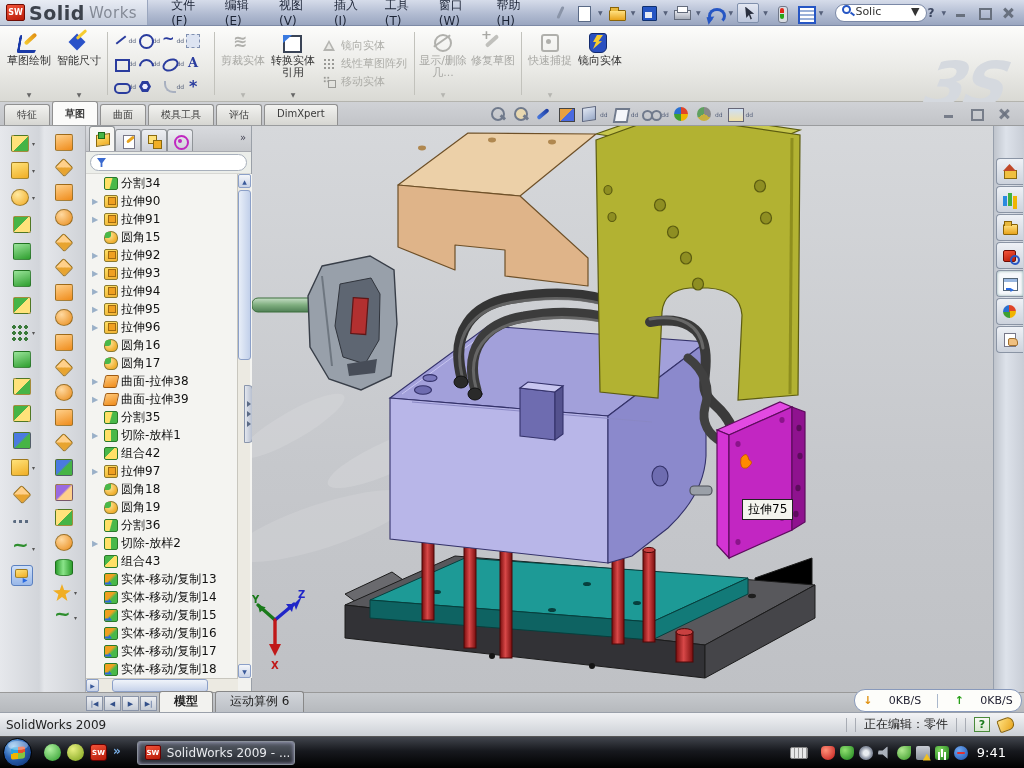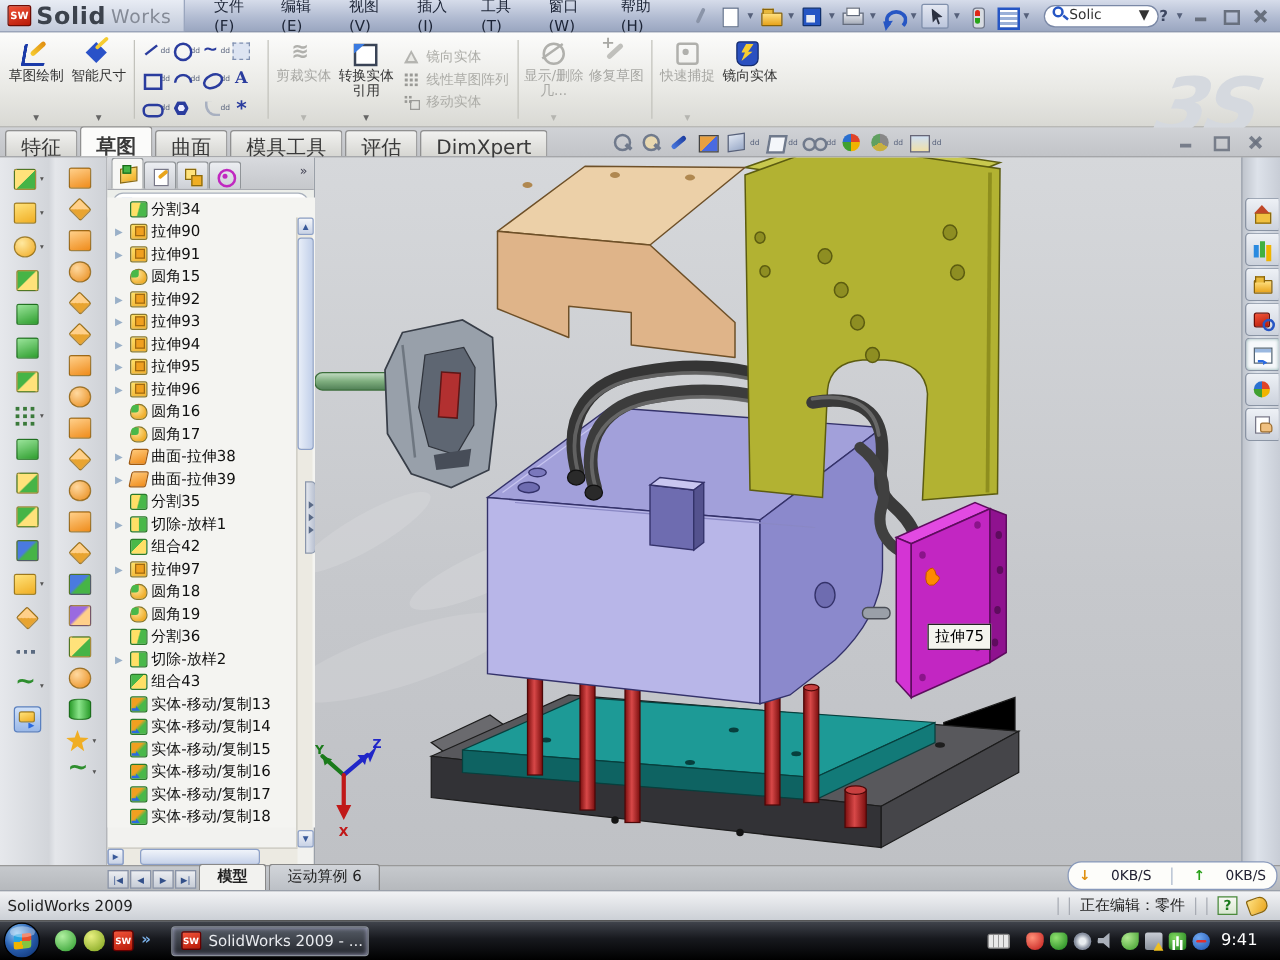--- a/index.html
+++ b/index.html
@@ -98,21 +98,21 @@
   .st-mirror::after{content:"";position:absolute;left:4px;top:4px;width:6px;height:6px;background:#e9e9e5;clip-path:polygon(50% 0,100% 100%,0 100%)}
   .st-pattern::before{content:"";position:absolute;inset:1px;background-image:radial-gradient(#9a9a96 1.3px,transparent 1.5px);background-size:4px 4px}
   .st-move::before{content:"";position:absolute;left:1px;top:1px;width:7px;height:7px;background-image:radial-gradient(#9a9a96 1.2px,transparent 1.4px);background-size:3.5px 3.5px}
   .st-move::after{content:"";position:absolute;right:0;bottom:0;width:6px;height:6px;border:1.5px solid #9a9a96}
   .stlabel{font-size:11px;color:#adada8;white-space:nowrap}
   #watermark{position:absolute;right:18px;top:22px;font-size:62px;font-style:italic;font-weight:bold;color:#d5d9df;transform:skewX(-12deg);letter-spacing:-4px;pointer-events:none}
 
   
   #tabrow{left:0;top:102px;width:1024px;height:24px;background:linear-gradient(180deg,#d0d2d6,#c2c4c8);border-bottom:1px solid #9a9c9e;position:absolute}
   #ribbon-tabs{display:flex;gap:2px;padding-left:4px;height:100%;align-items:flex-end}
-  .rtab{font-size:16px;color:#3a3a3a;background:linear-gradient(180deg,#f2f2f0,#d6d6d2);border:1px solid #909090;border-bottom:none;border-radius:3px 3px 0 0;padding:3px 12px 2px;height:21px}
+  .rtab{font-size:10px;color:#3a3a3a;background:linear-gradient(180deg,#f2f2f0,#d6d6d2);border:1px solid #909090;border-bottom:none;border-radius:3px 3px 0 0;padding:3px 12px 2px;height:21px}
   .rtab.active{background:#fbfbfa;height:24px;padding-top:5px;font-weight:bold}
   
   #headsup{position:absolute;left:488px;top:3px;display:flex;align-items:center;gap:2px}
   .huc{display:flex;align-items:center}
   .hu{width:19px;height:18px;position:relative;display:inline-block}
   .hu::before,.hu::after{content:"";position:absolute}
   .hu-zoomfit::before{left:3px;top:2px;width:10px;height:10px;border:2px solid #707a8c;border-radius:50%}
   .hu-zoomfit::after{left:12px;top:11px;width:6px;height:2.5px;background:#707a8c;transform:rotate(42deg)}
   .hu-zoomarea::before{left:3px;top:2px;width:10px;height:10px;border:2px solid #707a8c;border-radius:50%;background:#e8d8b0}
   .hu-zoomarea::after{left:12px;top:11px;width:6px;height:2.5px;background:#707a8c;transform:rotate(42deg)}
@@ -166,21 +166,21 @@
   .mt-feature::after{left:3px;top:0;width:5px;height:5px;background:#46b446;border:1px solid #1a6a1a}
   .mt-prop::before{left:2px;top:1px;width:10px;height:12px;background:#fff;border:1px solid #778}
   .mt-prop::after{left:5px;top:4px;width:9px;height:3px;background:#e8a41c;border-radius:2px;transform:rotate(-40deg)}
   .mt-config::before{left:1px;top:1px;width:7px;height:7px;background:#ffe27a;border:1px solid #8a6a10}
   .mt-config::after{left:6px;top:6px;width:7px;height:7px;background:#f0ae24;border:1px solid #8a6a10}
   .mt-dimx::before{left:1px;top:1px;width:11px;height:11px;border:2px solid #c028c0;border-radius:50%}
   .mt-dimx::after{left:5.5px;top:5.5px;width:4px;height:4px;background:#c028c0;border-radius:50%}
   #filterrow{height:22px;padding:2px 4px;border-bottom:1px solid #d8d8d4;background:#eceeea}
   #filterbox{height:17px;background:#fff;border:1px solid #a8b0bc;border-radius:9px;display:flex;align-items:center;padding:0 6px;gap:4px}
   .funnel{width:9px;height:9px;background:#3a6ad0;clip-path:polygon(0 0,100% 0,60% 55%,60% 100%,40% 100%,40% 55%)}
-  #treelist{position:absolute;left:0;top:32px;width:168px;height:504px;overflow:hidden;background:#f4f4f1;border-left:3px dotted transparent}
+  #treelist{position:absolute;left:0;top:48px;width:168px;height:504px;overflow:hidden;background:#f4f4f1;border-left:3px dotted transparent}
   .trow{height:18px;display:flex;align-items:center;padding-left:3px;gap:3px;white-space:nowrap}
   .texp{width:9px;font-size:8px;color:#9ab0c8;visibility:hidden;flex:0 0 auto}
   .texp.on{visibility:visible}
   .ti{width:14px;height:13px;border-radius:2px;flex:0 0 auto;border:1px solid #8a7a30;position:relative}
   .ti-split{background:linear-gradient(105deg,#ffe066 46%,#49b849 54%);border-color:#2a7a2a}
   .ti-extrude{background:linear-gradient(160deg,#ffe066,#f0b030)}
   .ti-extrude::after{content:"";position:absolute;right:1px;top:1px;width:6px;height:6px;background:#f0a020;border:1px solid #a06a10}
   .ti-fillet{background:radial-gradient(circle at 35% 30%,#ffe9a0 0%,#f0b030 70%);border-radius:50% 50% 40% 40%}
   .ti-fillet::after{content:"";position:absolute;left:0;top:0;width:6px;height:6px;background:#49b849;border-radius:50% 0 40% 0}
   .ti-surf{background:linear-gradient(160deg,#ffc878,#ef8c1c);transform:skewX(-12deg);border-color:#a05a10}

